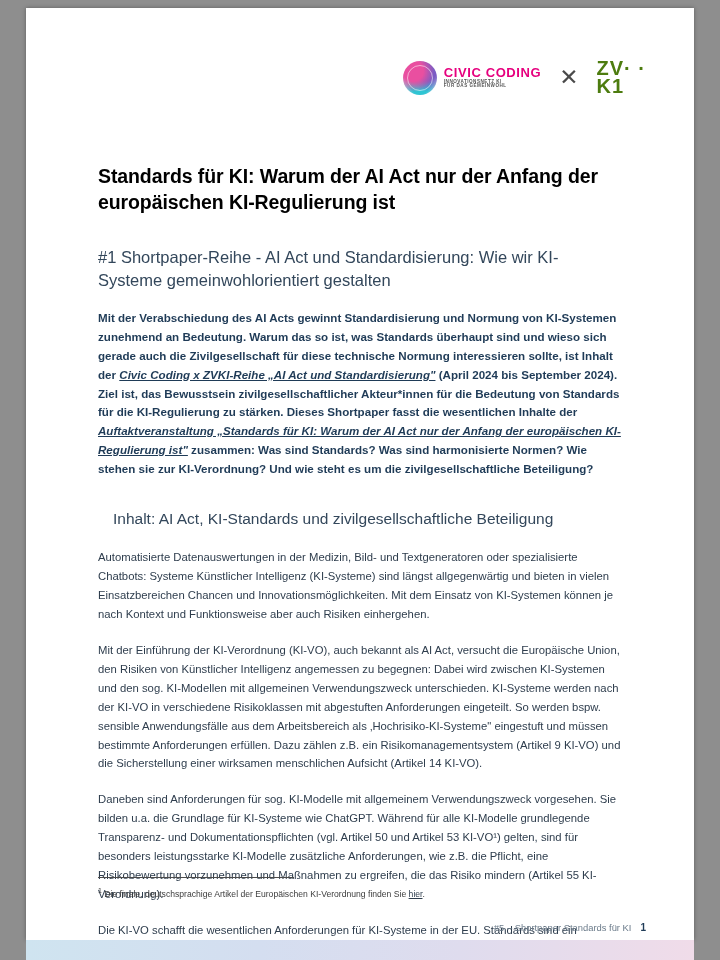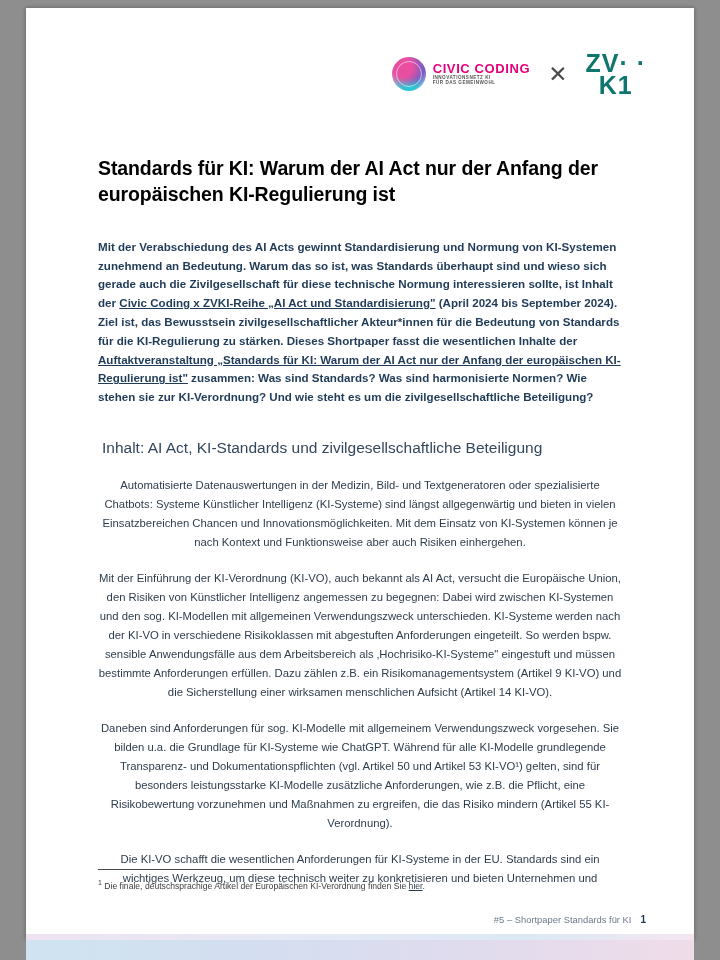--- a/index.html
+++ b/index.html
@@ -19,21 +19,21 @@
     top: 8px;
     width: 668px;
     height: 932px;
     background: #ffffff;
     box-shadow: 0 0 4px rgba(0,0,0,0.35);
     overflow: hidden;
   }
   .page-inner {
     position: absolute;
     left: 0;
-    top: 6px;
+    top: 14px;
     width: 668px;
     height: 932px;
   }
   
   .logo-row {
     position: absolute;
     right: 48px;
     top: 38px;
     display: flex;
     align-items: center;
@@ -78,25 +78,24 @@
     font-weight: 600;
   }
   .x-mark {
     font-size: 23px;
     color: #4a4a4a;
     font-weight: 300;
     line-height: 1;
   }
   .zvki-logo {
     line-height: 0.88;
-    color: #0f766e;
-    font-weight: 700;
-    font-size: 25px;
+    color: #4d7c0f;
+    font-weight: 700;
+    font-size: 20px;
     letter-spacing: 1px;
-    text-align: center;
   }
   .zvki-dots {
     letter-spacing: 1px;
   }
   
   .content {
     position: absolute;
     left: 72px;
     top: 142px;
     width: 524px;
@@ -121,35 +120,35 @@
     line-height: 1.62;
     font-weight: 700;
     color: #1f3b57;
     margin: 0 0 30px 0;
   }
   h2.section-title {
     font-size: 15.5px;
     line-height: 1.38;
     font-weight: 400;
     color: #33475b;
-    margin: 0 0 18px 4px;
+    margin: 0 0 18px 15px;
   }
   p.body {
     font-size: 11.3px;
     line-height: 1.68;
     color: #2e3d4d;
     margin: 16px 0 17px 0;
-    text-align: center;
   }
   a.doc-link {
     color: #1f3b57;
     text-decoration: underline;
   }
   .lead a.doc-link {
     font-weight: 700;
+    font-style: italic;
   }
   
   .footnote-rule {
     position: absolute;
     left: 72px;
     top: 855px;
     width: 196px;
     height: 1px;
     background: #4a4a4a;
   }
@@ -233,20 +232,21 @@
           <span>ZV</span><span class="zvki-dots">· ·</span>
         </div>
         <div>K1</div>
       </div>
     </div>
 
     <div class="content">
 
       <h1 class="doc-title">Standards für KI: Warum der AI Act nur der Anfang der europäischen KI-Regulierung ist</h1>
 
+      <h2 class="series-title">#1 Shortpaper-Reihe - AI Act und Standardisierung: Wie wir KI-Systeme gemeinwohlorientiert gestalten</h2>
 
       <p class="lead"><span>Mit der Verabschiedung des AI Acts gewinnt Standardisierung und Normung von KI-Systemen zunehmend an Bedeutung. Warum das so ist, was Standards überhaupt sind und wieso sich gerade auch die Zivilgesellschaft für diese technische Normung interessieren sollte, ist Inhalt der </span><a class="doc-link" href="#">Civic Coding x ZVKI-Reihe „AI Act und Standardisierung"</a><span> (April 2024 bis September 2024). Ziel ist, das Bewusstsein zivilgesellschaftlicher Akteur*innen für die Bedeutung von Standards für die KI-Regulierung zu stärken. Dieses Shortpaper fasst die wesentlichen Inhalte der </span><a class="doc-link" href="#">Auftaktveranstaltung „Standards für KI: Warum der AI Act nur der Anfang der europäischen KI-Regulierung ist"</a><span> zusammen: Was sind Standards? Was sind harmonisierte Normen? Wie stehen sie zur KI-Verordnung? Und wie steht es um die zivilgesellschaftliche Beteiligung?</span></p>
 
       <h2 class="section-title">Inhalt: AI Act, KI-Standards und zivilgesellschaftliche Beteiligung</h2>
 
       <p class="body">Automatisierte Datenauswertungen in der Medizin, Bild- und Textgeneratoren oder spezialisierte Chatbots: Systeme Künstlicher Intelligenz (KI-Systeme) sind längst allgegenwärtig und bieten in vielen Einsatzbereichen Chancen und Innovationsmöglichkeiten. Mit dem Einsatz von KI-Systemen können je nach Kontext und Funktionsweise aber auch Risiken einhergehen.</p>
       <p class="body">Mit der Einführung der KI-Verordnung (KI-VO), auch bekannt als AI Act, versucht die Europäische Union, den Risiken von Künstlicher Intelligenz angemessen zu begegnen: Dabei wird zwischen KI-Systemen und den sog. KI-Modellen mit allgemeinen Verwendungszweck unterschieden. KI-Systeme werden nach der KI-VO in verschiedene Risikoklassen mit abgestuften Anforderungen eingeteilt. So werden bspw. sensible Anwendungsfälle aus dem Arbeitsbereich als ‚Hochrisiko-KI-Systeme" eingestuft und müssen bestimmte Anforderungen erfüllen. Dazu zählen z.B. ein Risikomanagementsystem (Artikel 9 KI-VO) und die Sicherstellung einer wirksamen menschlichen Aufsicht (Artikel 14 KI-VO).</p>
       <p class="body">Daneben sind Anforderungen für sog. KI-Modelle mit allgemeinem Verwendungszweck vorgesehen. Sie bilden u.a. die Grundlage für KI-Systeme wie ChatGPT. Während für alle KI-Modelle grundlegende Transparenz- und Dokumentationspflichten (vgl. Artikel 50 und Artikel 53 KI-VO¹) gelten, sind für besonders leistungsstarke KI-Modelle zusätzliche Anforderungen, wie z.B. die Pflicht, eine Risikobewertung vorzunehmen und Maßnahmen zu ergreifen, die das Risiko mindern (Artikel 55 KI-Verordnung).</p>
       <p class="body">Die KI-VO schafft die wesentlichen Anforderungen für KI-Systeme in der EU. Standards sind ein wichtiges Werkzeug, um diese technisch weiter zu konkretisieren und bieten Unternehmen und</p>
 

